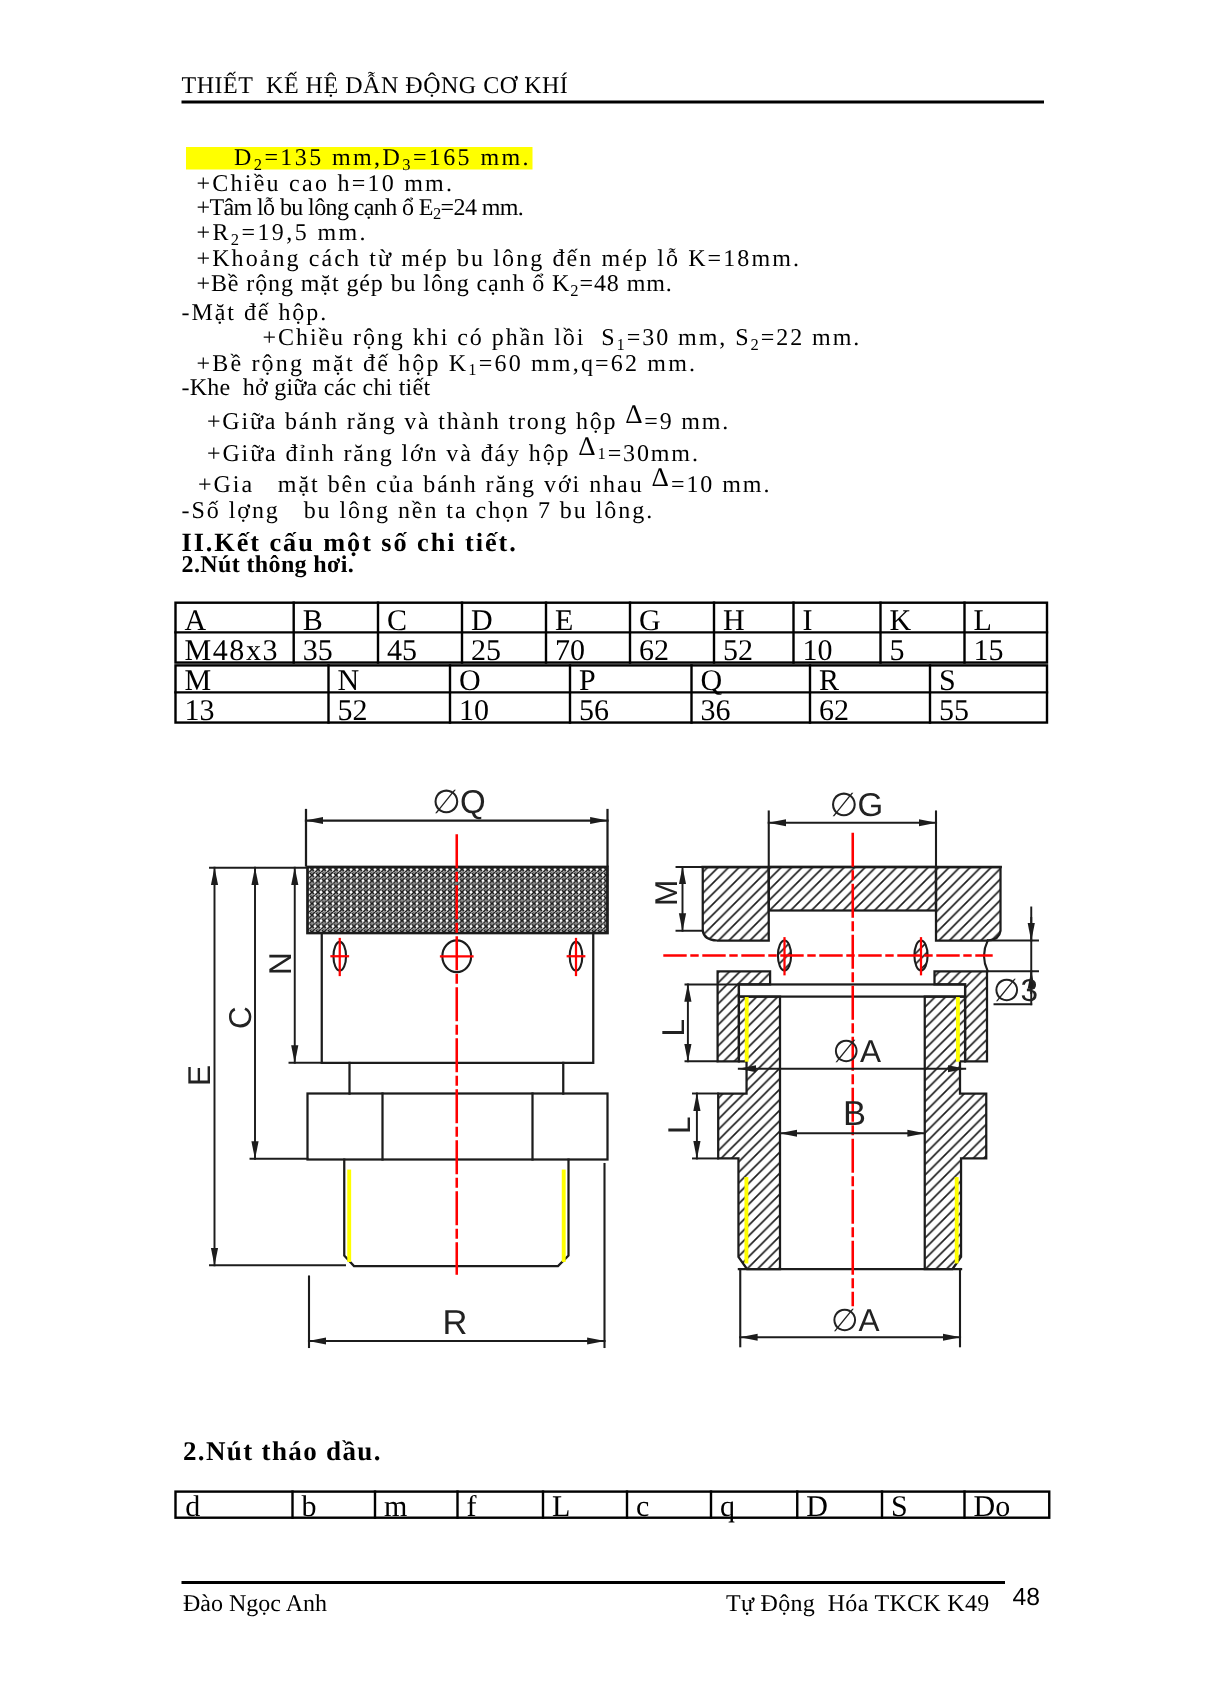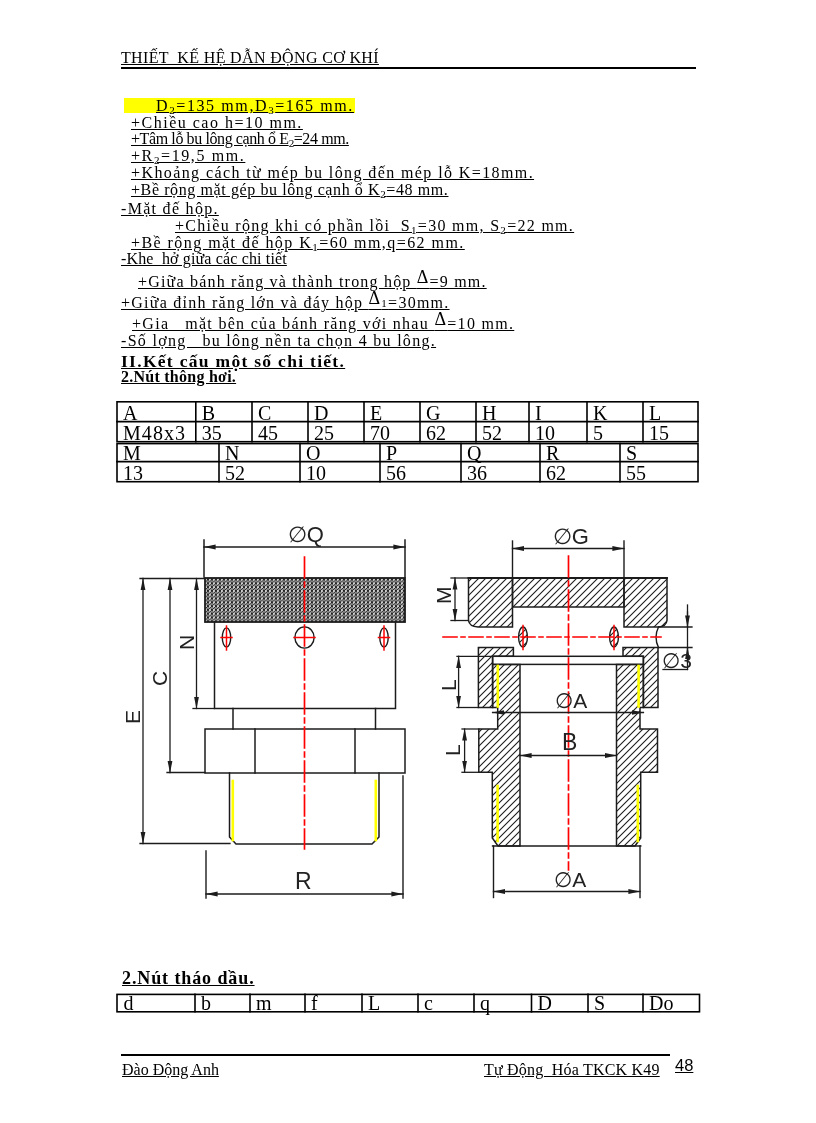--- a/index.html
+++ b/index.html
@@ -1,18 +1,18 @@
 <!DOCTYPE html>
 <html><head>
 <meta charset="utf-8">
 <style>
   html,body{margin:0;padding:0;}
   body{width:816px;height:1123px;position:relative;background:#fff;overflow:hidden;
        font-family:"Liberation Serif",serif;color:#000;}
-  .ln{position:absolute;white-space:pre;font-size:16px;line-height:16px;text-decoration:underline;}
+  .ln{position:absolute;white-space:pre;font-size:16px;line-height:16px;}
   sub{font-size:11px;vertical-align:-3px;line-height:0;}
   .dl{font-size:18px;position:relative;top:-4px;line-height:0;}
   .dl sub{font-size:11px;vertical-align:-3px;}
 </style>
 </head>
 <body>
 
 <div class="ln" style="left:121px;top:49.5px;font-size:16px;letter-spacing:0.35px;">THIẾT  KẾ HỆ DẪN ĐỘNG CƠ KHÍ</div>
 
 <div style="position:absolute;left:121px;top:67.2px;width:575px;height:1.5px;background:#000;"></div>
@@ -33,25 +33,25 @@
 <div class="ln" style="left:121px;top:201px;letter-spacing:1.3px;text-align:right;">-Mặt đế hộp.</div>
 
 <div class="ln" style="left:131px;top:218px;letter-spacing:1.3px;margin-left:44px;">+Chiều rộng khi có phần lồi  S<sub>1</sub>=30 mm, S<sub>2</sub>=22 mm.</div>
 
 <div class="ln" style="left:131px;top:234.5px;letter-spacing:1.45px;">+Bề rộng mặt đế hộp K<sub>1</sub>=60 mm,q=62 mm.</div>
 
 <div class="ln" style="left:121px;top:250.5px;letter-spacing:0.15px;">-Khe  hở giữa các chi tiết</div>
 
 <div class="ln" style="left:138px;top:273.5px;letter-spacing:1.2px;">+Giữa bánh răng và thành trong hộp <span class="dl">Δ</span>=9 mm.</div>
 
-<div class="ln" style="left:121px;top:295px;letter-spacing:1.25px;">+Giữa đỉnh răng lớn và đáy hộp <span class="dl">Δ<sub>1</sub></span>=30mm.</div>
+<div class="ln" style="left:138px;top:295px;letter-spacing:1.25px;">+Giữa đỉnh răng lớn và đáy hộp <span class="dl">Δ<sub>1</sub></span>=30mm.</div>
 
 <div class="ln" style="left:132px;top:316px;letter-spacing:1.3px;">+Gia   mặt bên của bánh răng với nhau <span class="dl">Δ</span>=10 mm.</div>
 
-<div class="ln" style="left:121px;top:333px;letter-spacing:1.3px;">-Số lợng   bu lông nền ta chọn 4 bu lông.</div>
+<div class="ln" style="left:121px;top:333px;letter-spacing:1.3px;">-Số lợng   bu lông nền ta chọn 7 bu lông.</div>
 
 <div class="ln" style="left:121px;top:353px;font-size:17.5px;font-weight:bold;letter-spacing:1.3px;">II.Kết cấu một số chi tiết.</div>
 
 <div class="ln" style="left:121px;top:369px;font-size:16px;font-weight:bold;letter-spacing:0.25px;">2.Nút thông hơi.</div>
 
 <svg width="816" height="1123" viewBox="0 0 816 1123" style="position:absolute;left:0;top:0;" stroke-linecap="square" fill="none">
  <defs>
   <pattern id="knurl" width="4" height="3.8" patternUnits="userSpaceOnUse">
     <path d="M-1,2.9 L2.9,-1 M1.1,4.9 L5,1 M-1,0.9 L0.9,-1 M3.1,4.9 L5,3" stroke="#1b1b1b" stroke-width="1.02"></path>
     <path d="M-1,0.9 L1,2.9 M2.9,-1 L4.9,0.9 M-1,2.9 L1,4.9 M2.9,0.9 L4.9,2.9" stroke="#1b1b1b" stroke-width="1.02"></path>
@@ -323,21 +323,21 @@
   <text x="555" y="708">∅A</text>
   <text x="562" y="750" font-size="23px">B</text>
   <text x="554" y="887">∅A</text>
   <text x="662" y="667.5">∅3</text>
   <text x="451" y="604" transform="rotate(-90 451 604)">M</text>
   <text x="456" y="691" transform="rotate(-90 456 691)">L</text>
   <text x="460" y="756" transform="rotate(-90 460 756)">L</text>
  </g>
 </svg>
 
-<div class="ln" style="left:122px;top:959px;font-size:18px;font-weight:bold;letter-spacing:0.9px;margin-top:11px;">2.Nút tháo dầu.</div>
+<div class="ln" style="left:122px;top:959px;font-size:18px;font-weight:bold;letter-spacing:0.9px;">2.Nút tháo dầu.</div>
 
 <div style="position:absolute;left:121px;top:1054.3px;width:549px;height:1.5px;background:#000;"></div>
 
-<div class="ln" style="left:122px;top:1062px;">Đào Động Anh</div>
+<div class="ln" style="left:122px;top:1062px;">Đào Ngọc Anh</div>
 
 <div class="ln" style="left:484px;top:1062px;letter-spacing:0.2px;">Tự Động  Hóa TKCK K49</div>
 
 <div class="ln" style="left:675px;top:1057px;font-size:16.5px;font-family:'Liberation Sans',sans-serif;">48</div>
 
 </body></html>

